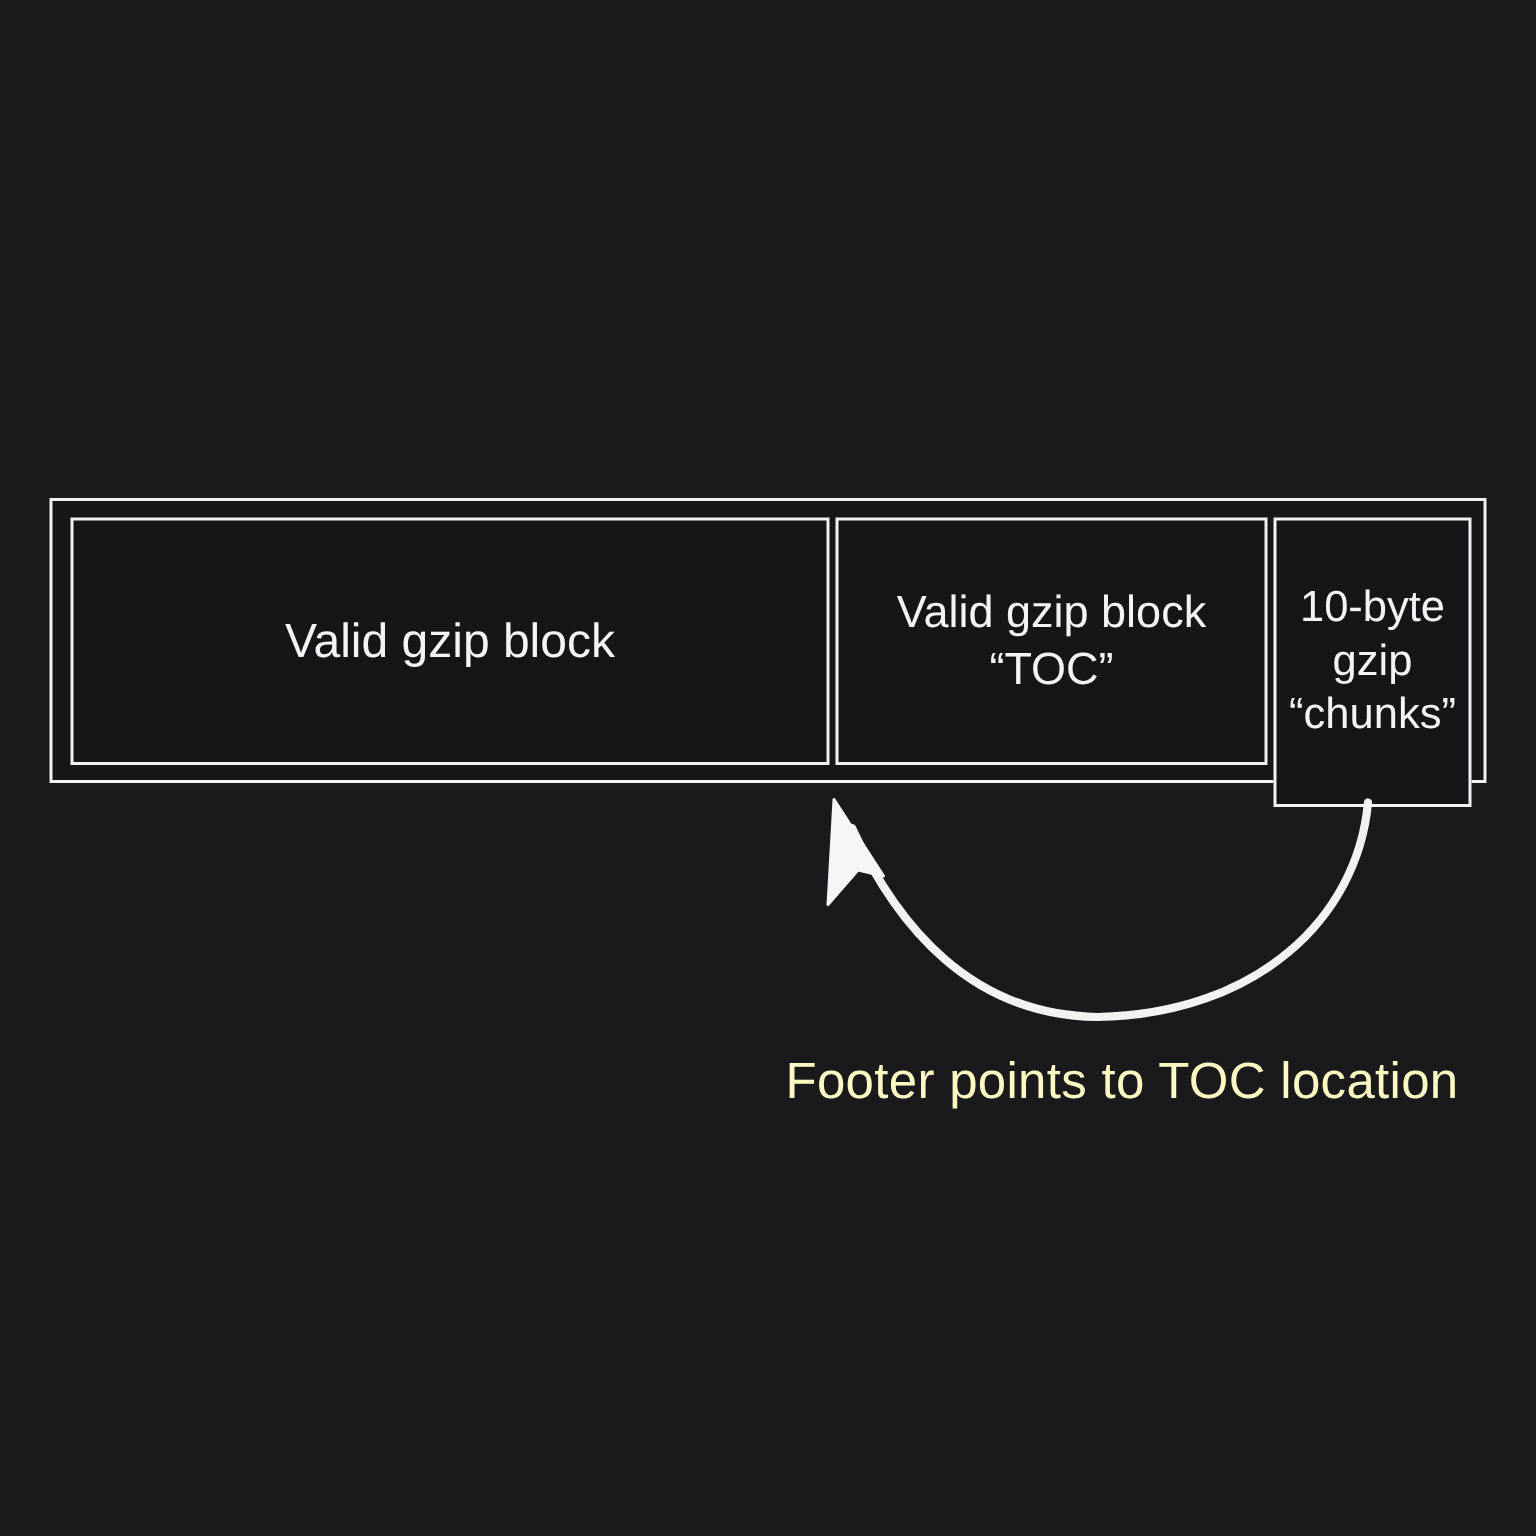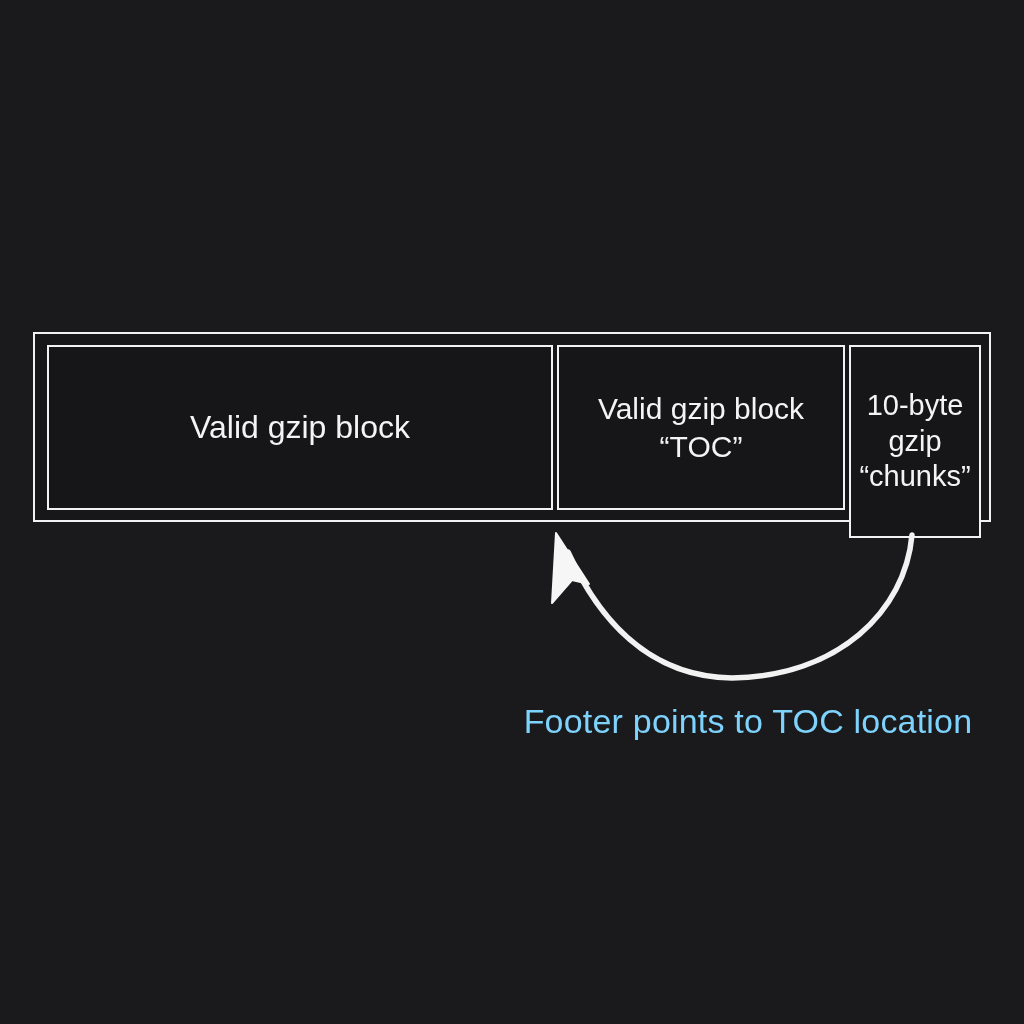--- a/index.html
+++ b/index.html
@@ -92,21 +92,21 @@
     pointer-events: none;
   }
 
   
   #caption {
     position: absolute;
     left: 0;
     top: 702px;
     width: 1024px;
     text-align: center;
-    color: #7dd3fc;
+    color: #fef9c3;
     font-size: 34px;
     letter-spacing: 0.2px;
   }
   #caption .caption-inner {
     display: inline-block;
     position: relative;
     left: 236px;
   }
 </style>
 </head>

